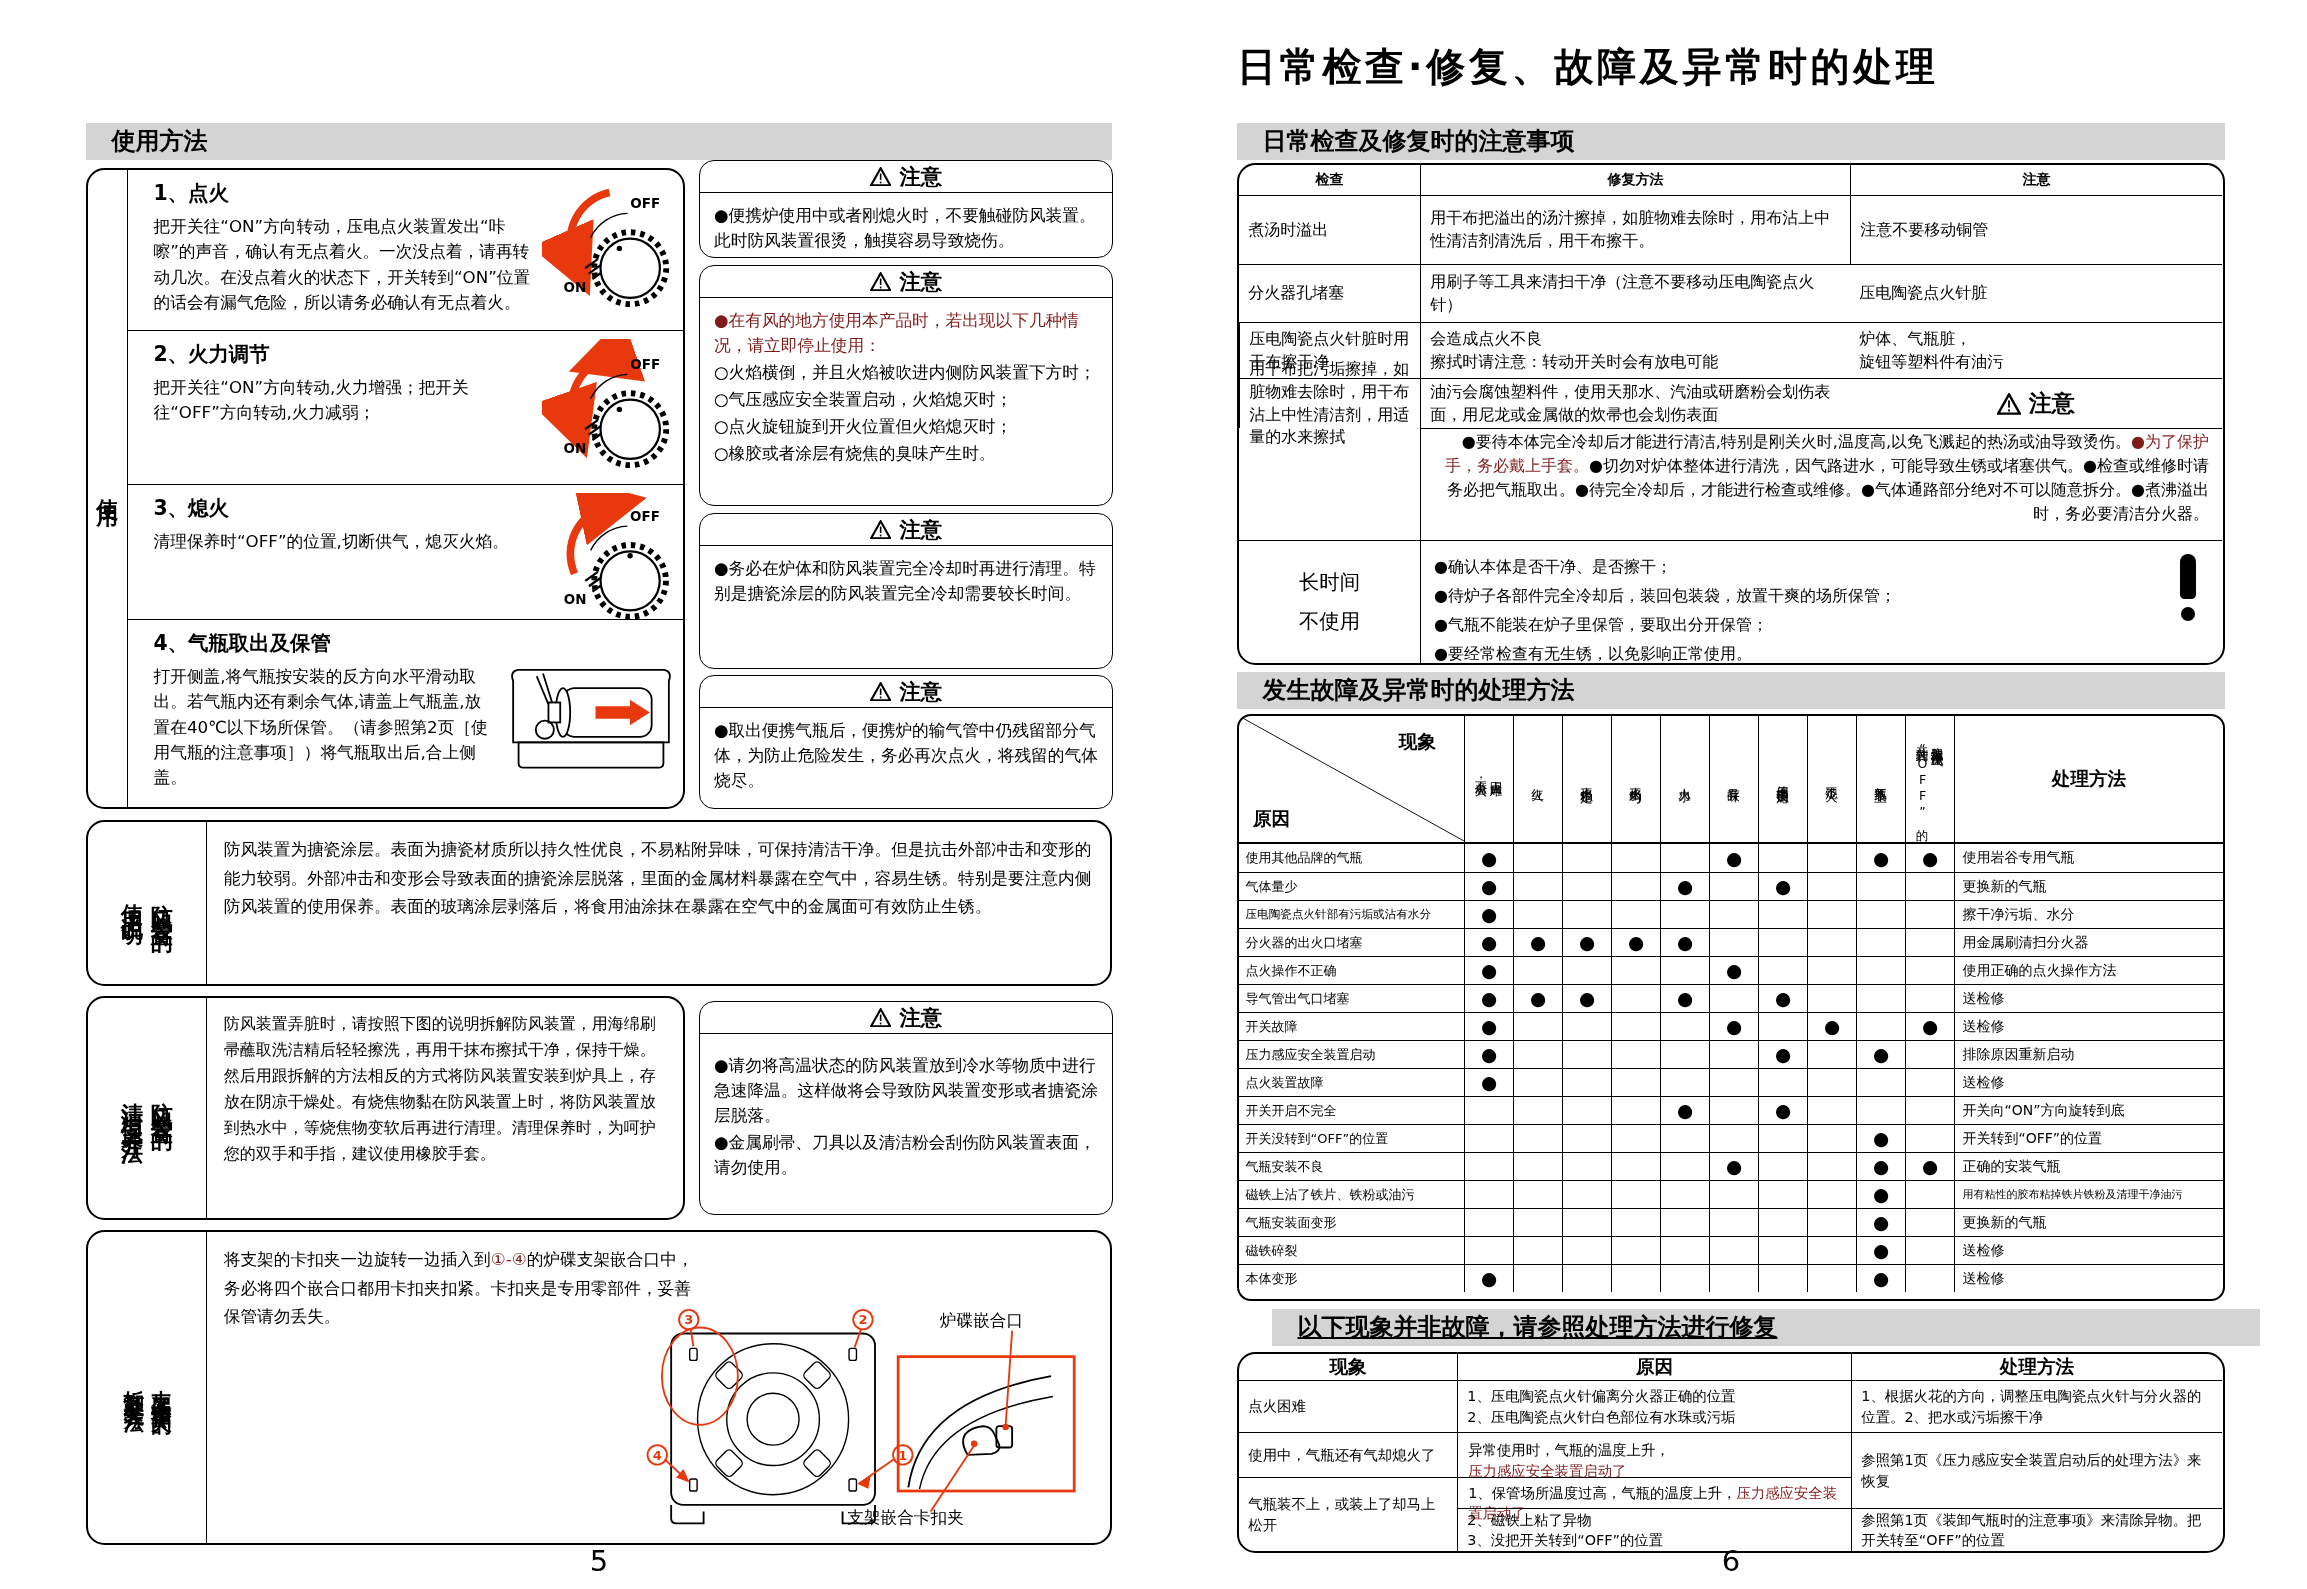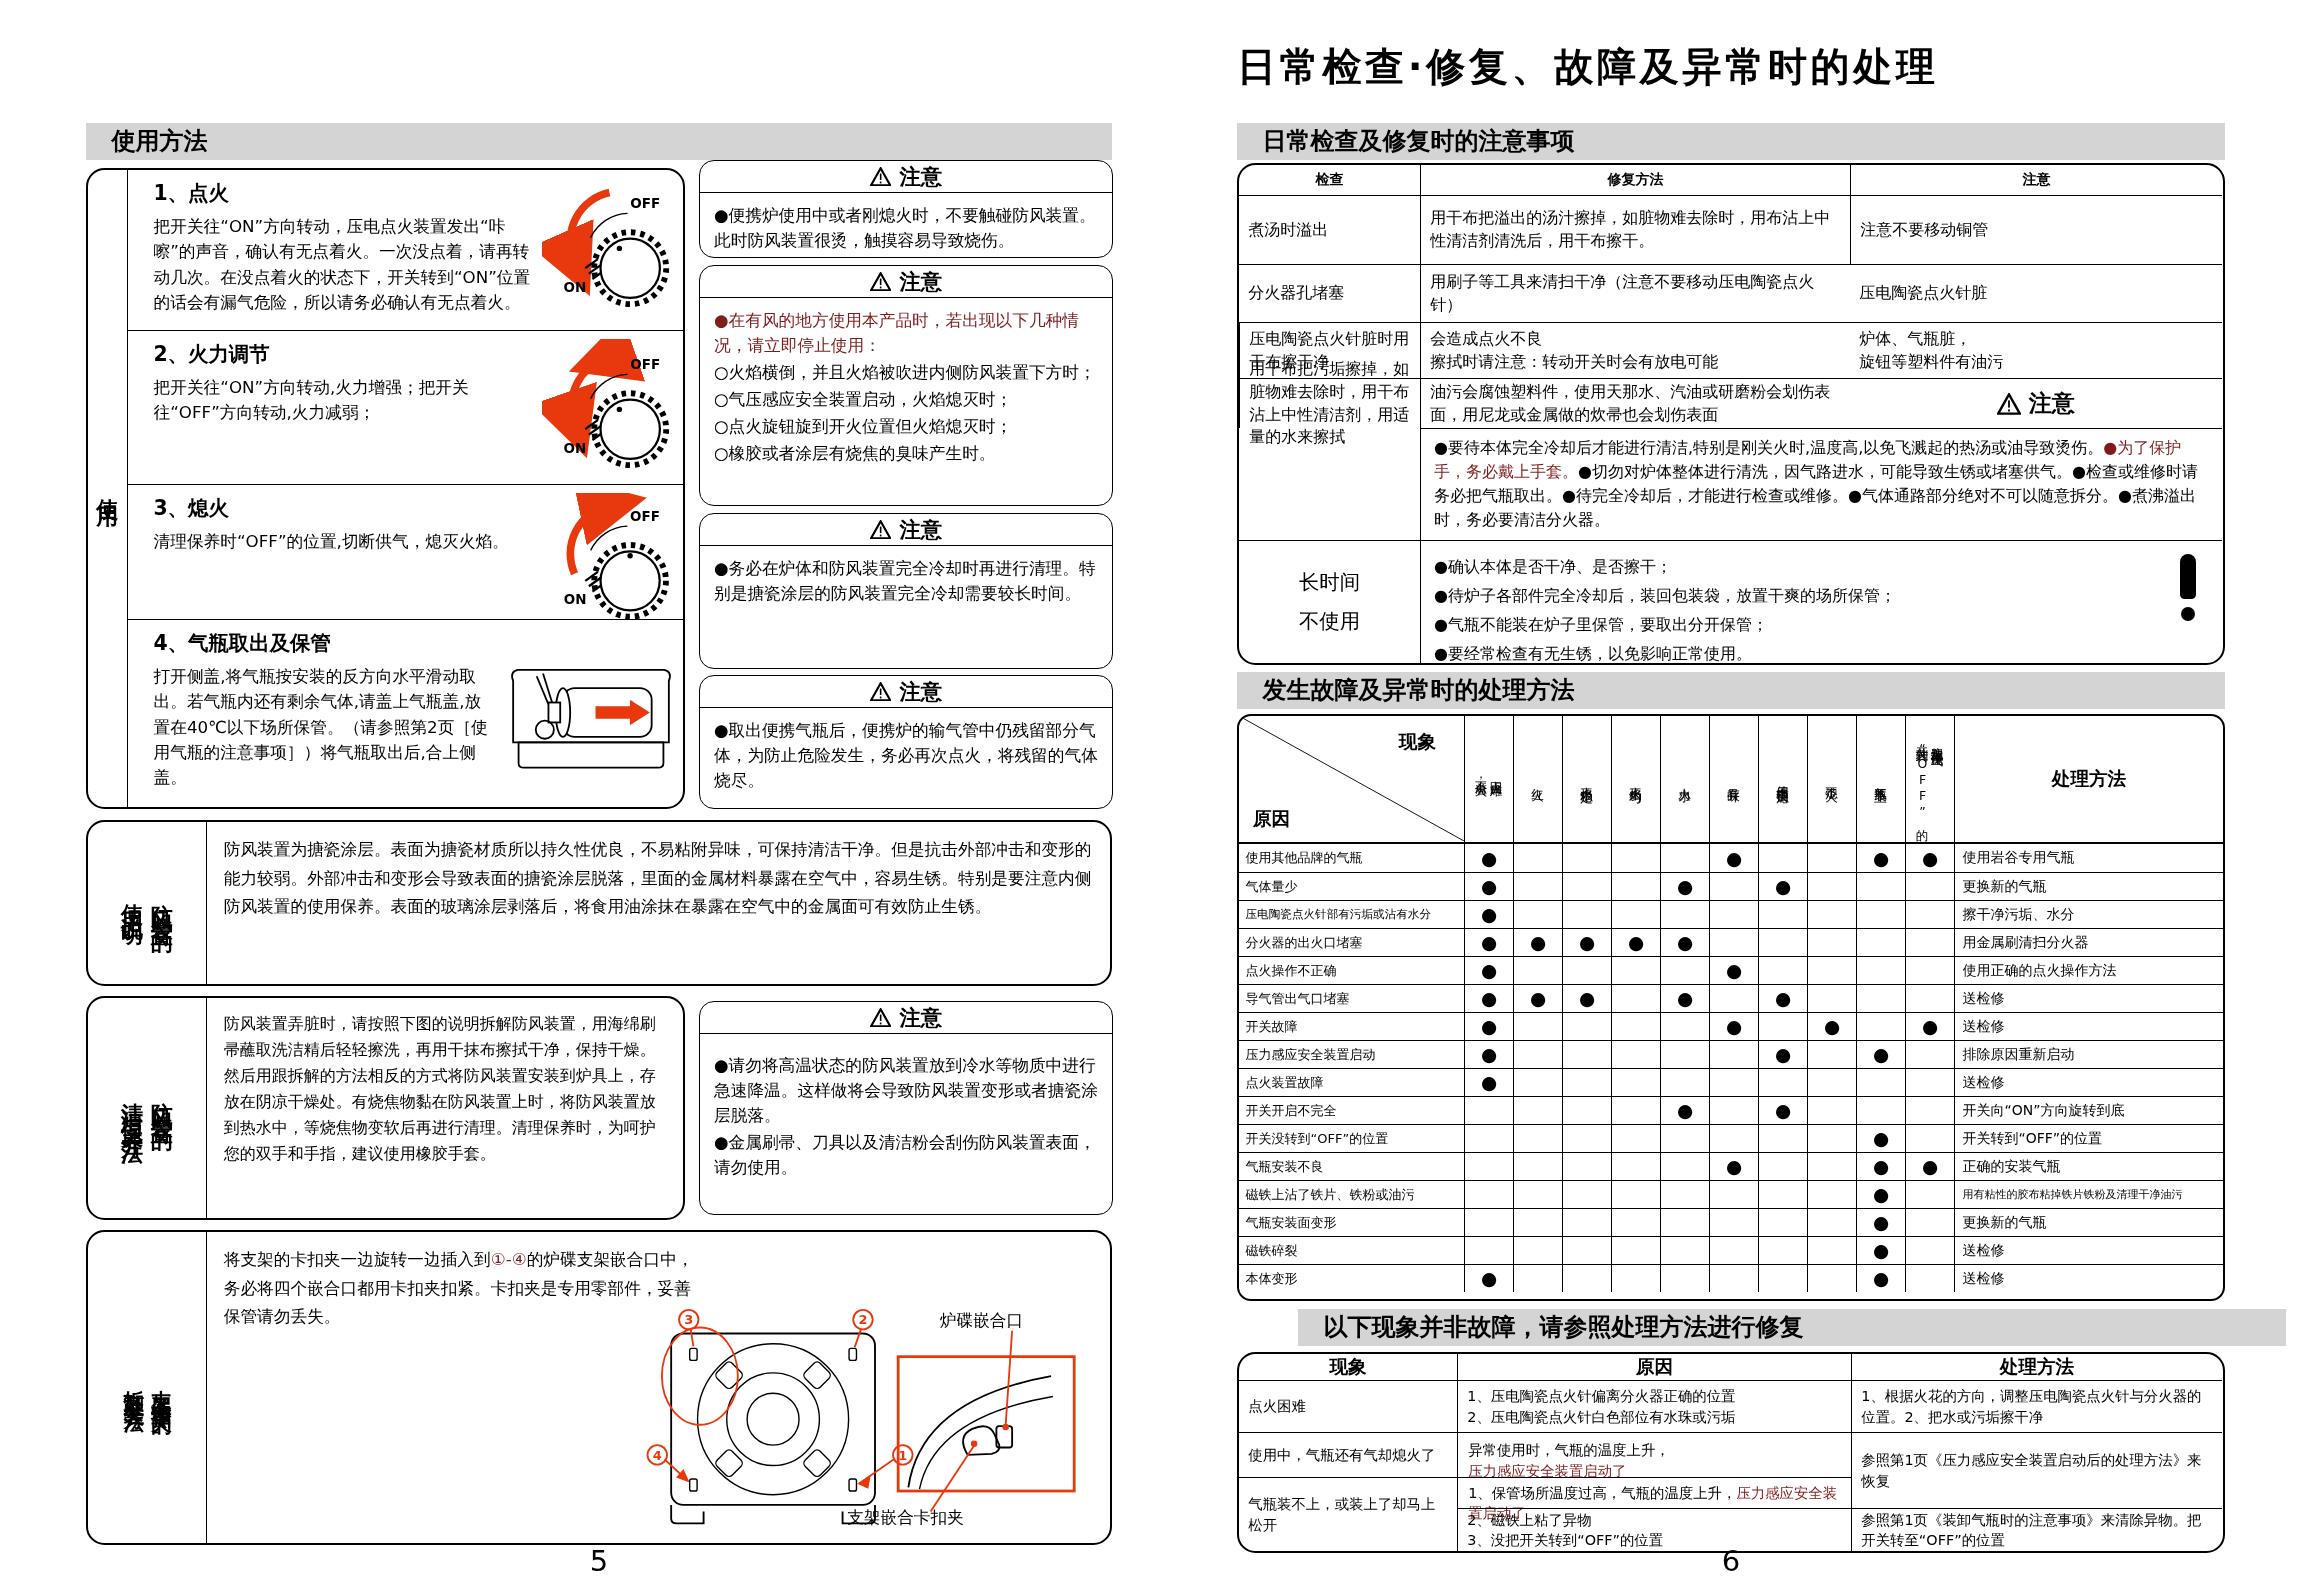--- a/index.html
+++ b/index.html
@@ -346,21 +346,21 @@
     <div class="cell nl">
       <div class="warnlabel">
         <svg width="24" height="22" viewBox="0 0 40 36">
             <path d="M20 2 L38 34 L2 34 Z" fill="none" stroke="#000" stroke-width="4"></path>
             <rect x="18.5" y="12" width="3" height="12" fill="#000"></rect>
             <rect x="18.5" y="27" width="3" height="3.5" fill="#000"></rect>
           </svg>
         <span>注意</span>
       </div>
     </div>
-    <div class="cell left" style="grid-column:2 / span 2;font-size:16px;line-height:1.5;display:block;padding:7px 13px;"><span>●要待本体完全冷却后才能进行清洁,特别是刚关火时,温度高,以免飞溅起的热汤或油导致烫伤。</span><span class="red">●为了保护手，务必戴上手套。</span><span>●切勿对炉体整体进行清洗，因气路进水，可能导致生锈或堵塞供气。●检查或维修时请务必把气瓶取出。●待完全冷却后，才能进行检查或维修。●气体通路部分绝对不可以随意拆分。●煮沸溢出时，务必要清洁分火器。</span></div>
+    <div class="cell left" style="grid-column:2 / span 2;font-size:16px;line-height:1.5;display:block;padding:1px 13px;text-align:right;"><span>●要待本体完全冷却后才能进行清洁,特别是刚关火时,温度高,以免飞溅起的热汤或油导致烫伤。</span><span class="red">●为了保护手，务必戴上手套。</span><span>●切勿对炉体整体进行清洗，因气路进水，可能导致生锈或堵塞供气。●检查或维修时请务必把气瓶取出。●待完全冷却后，才能进行检查或维修。●气体通路部分绝对不可以随意拆分。●煮沸溢出时，务必要清洁分火器。</span></div>
 
     <div class="cell nl pre" style="font-size:20.4px;line-height:1.9;">长时间
 不使用</div>
     <div class="cell left" style="grid-column:2 / span 2;display:block;padding:12px 13px;font-size:16px;line-height:1.7;position:relative;">
       <div>
           <div class="bl">●确认本体是否干净、是否擦干；</div>
           <div class="bl">●待炉子各部件完全冷却后，装回包装袋，放置干爽的场所保管；</div>
           <div class="bl">●气瓶不能装在炉子里保管，要取出分开保管；</div>
           <div class="bl">●要经常检查有无生锈，以免影响正常使用。</div>
         </div>
@@ -605,21 +605,21 @@
         <div class="mc dotc" style="grid-area: 17 / 6;"></div>
         <div class="mc dotc" style="grid-area: 17 / 7;"></div>
         <div class="mc dotc" style="grid-area: 17 / 8;"></div>
         <div class="mc dotc" style="grid-area: 17 / 9;"></div>
         <div class="mc dotc" style="grid-area: 17 / 10;">●</div>
         <div class="mc dotc" style="grid-area: 17 / 11;"></div>
         <div class="mc remedy" style="grid-area: 17 / 12;">送检修</div>
       </div>
   </div>
 
-  <div class="abs banner" style="left:1298px;top:1309px;width:988px;">
+  <div class="abs banner" style="left:1272px;top:1309px;width:988px;text-decoration:underline;">
     <span>以下现象并非故障，请参照处理方法进行修复</span>
   </div>
 
   <div class="abs rbox grid nft" style="left:1237px;top:1352px;width:988px;grid-template-columns:218px 394px 371px;grid-template-rows:26px 52px 45px 31px 43px;">
     <div class="cell nl hb">现象</div>
     <div class="cell hb">原因</div>
     <div class="cell hb">处理方法</div>
 
     <div class="cell nl left">点火困难</div>
     <div class="cell left pre">1、压电陶瓷点火针偏离分火器正确的位置

